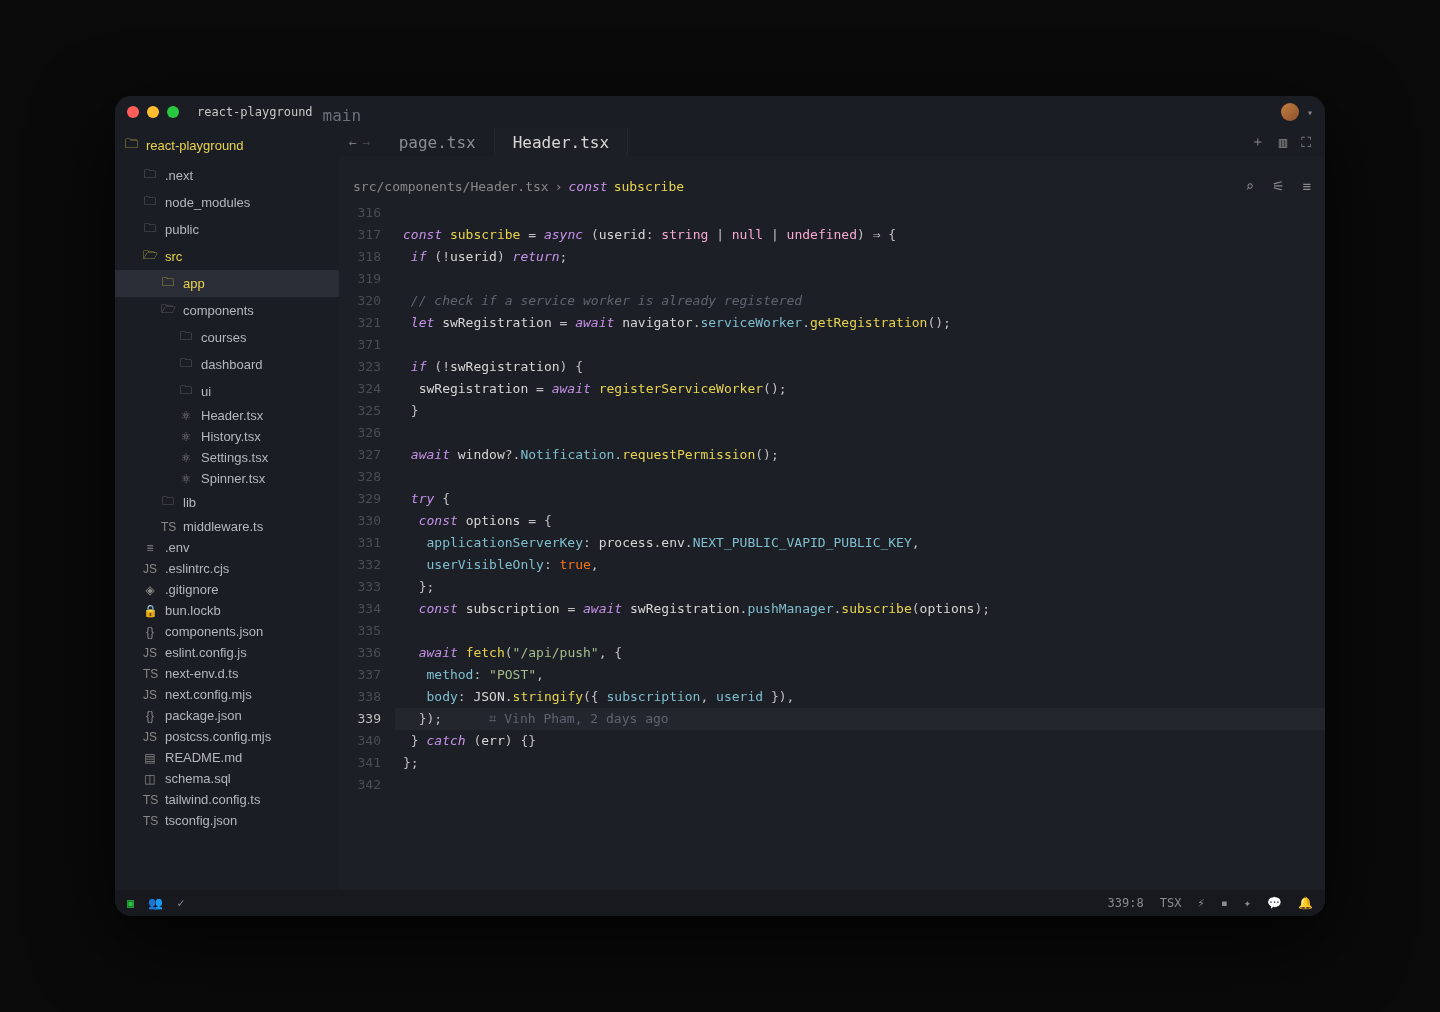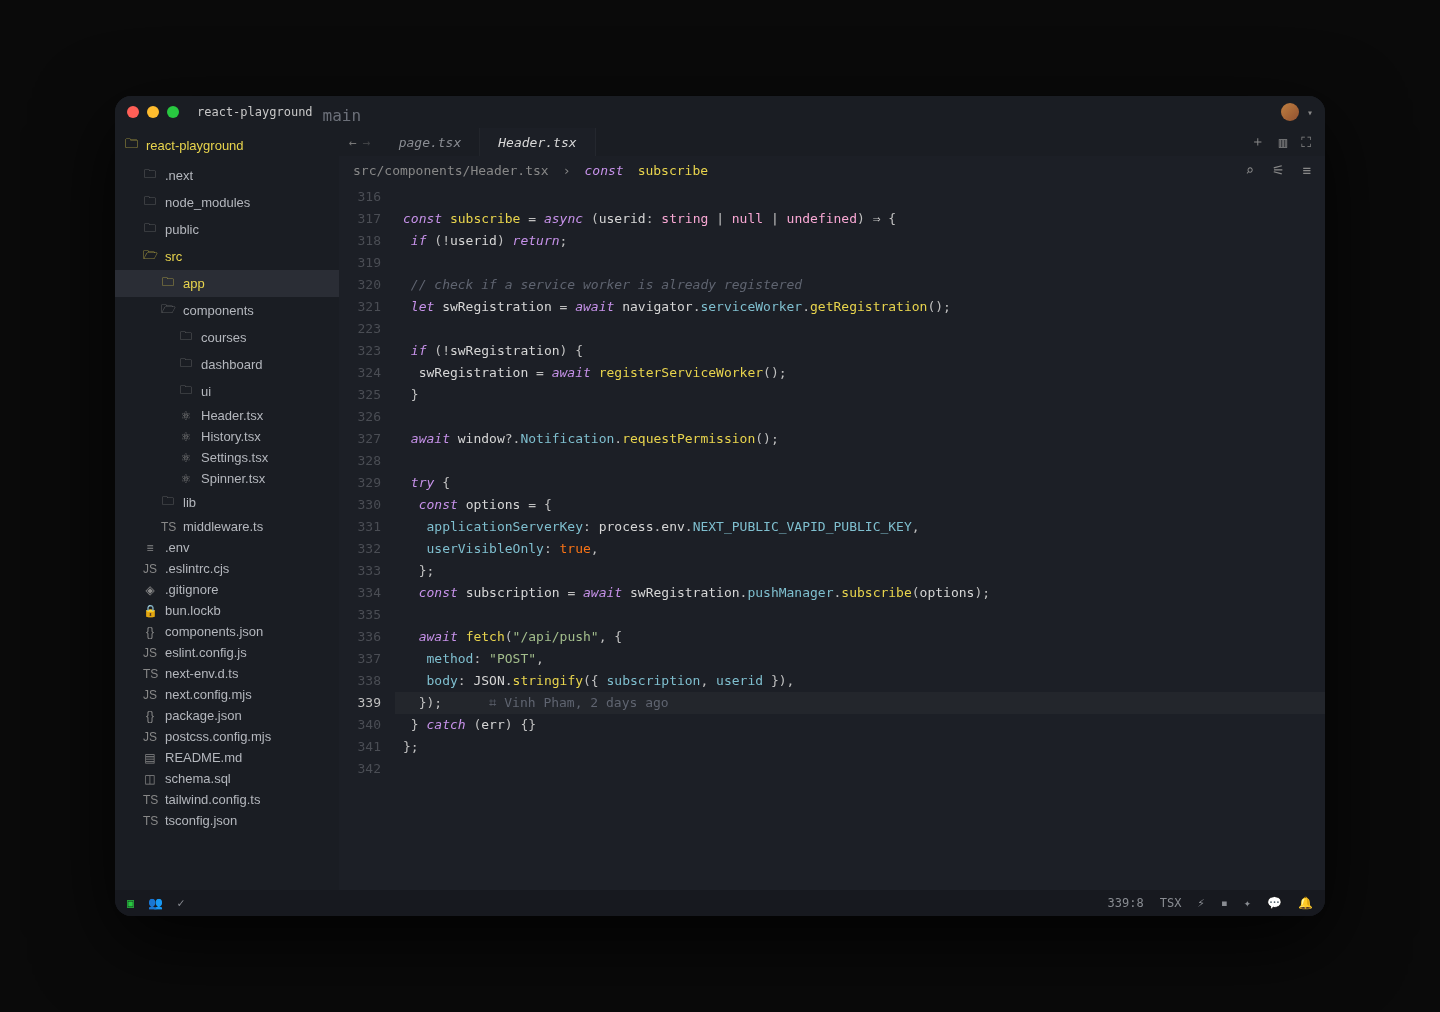--- a/index.html
+++ b/index.html
@@ -81,34 +81,34 @@
   display: flex;
   align-items: stretch;
   background: #1a1d23;
 }
 .navbtns { display: flex; align-items: center; padding: 0 10px; gap: 6px; color: #777; }
 .tab {
   padding: 0 18px;
   display: flex;
   align-items: center;
   color: #8a8d93;
-  font-size: 13px;
+  font-size: 16px;
   border-right: 1px solid rgba(255,255,255,0.04);
   cursor: pointer;
-  font-style: italic;
 }
 .tab.active { background: #1c1f26; color: #d8d8d8; }
 .tab-actions { margin-left: auto; display: flex; align-items: center; gap: 14px; padding: 0 14px; color: #888; font-size: 14px; }
 
 .crumb {
   padding: 6px 14px;
   font-size: 13px;
   display: flex;
   align-items: center;
-  gap: 14px;
+  gap: 6px;
+  margin-top: 16px;
 }
 .crumb .path { color: #888; }
 .crumb .kw { color: #c792ea; }
 .crumb .fn { color: #e8d44d; }
 .crumb-right { margin-left: auto; display: flex; gap: 18px; color: #888; font-size: 14px; }
 
 .editor {
   flex: 1;
   display: flex;
   overflow: auto;
@@ -326,21 +326,21 @@
    </div>
 
    <div class="editor">
     <div class="gutter" id="gutter">
             <div>316</div>
             <div>317</div>
             <div>318</div>
             <div>319</div>
             <div>320</div>
             <div>321</div>
-            <div>223</div>
+            <div>371</div>
             <div>323</div>
             <div>324</div>
             <div>325</div>
             <div>326</div>
             <div>327</div>
             <div>328</div>
             <div>329</div>
             <div>330</div>
             <div>331</div>
             <div>332</div>

